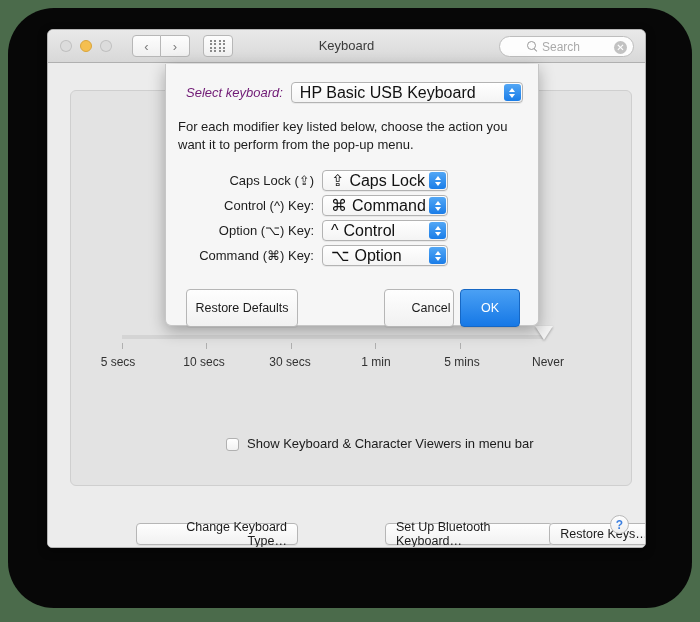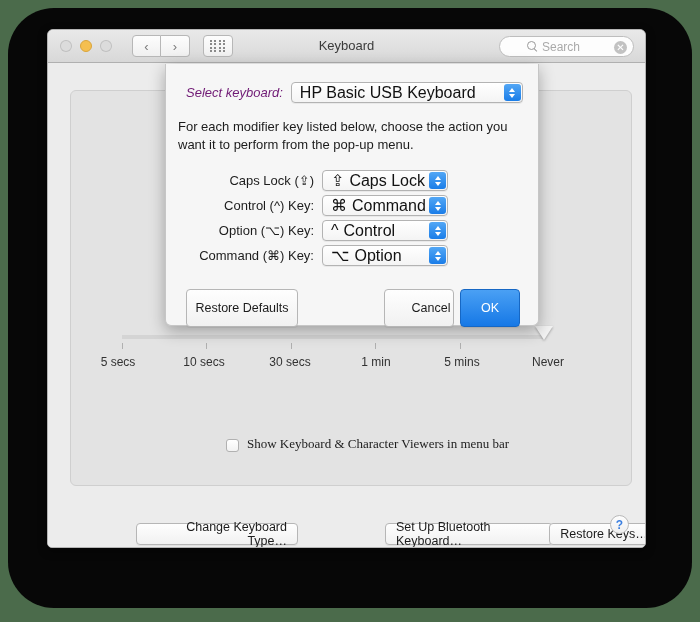--- a/index.html
+++ b/index.html
@@ -143,21 +143,21 @@
     position: relative; margin-top: 16px; height: 16px;
   }
   .slabel {
     position: absolute; transform: translateX(-50%);
     font-size: 12px; color: #323232; white-space: nowrap;
   }
 
   
   #checkbox-row {
     position: absolute; left: 178px; top: 373px;
-    display: flex; align-items: flex-end; gap: 8px; font-family: Liberation Serif, serif;
+    display: flex; align-items: flex-end; gap: 8px;
   }
   #viewers-checkbox {
     width: 13px; height: 13px; border-radius: 3px;
     background: linear-gradient(to bottom, #ffffff, #f2f2f2);
     border: 1px solid #b1b1b1; flex: none;
   }
   #checkbox-label { font-size: 13px; color: #1c1c1c; }
 
   
   .pushbtn {

